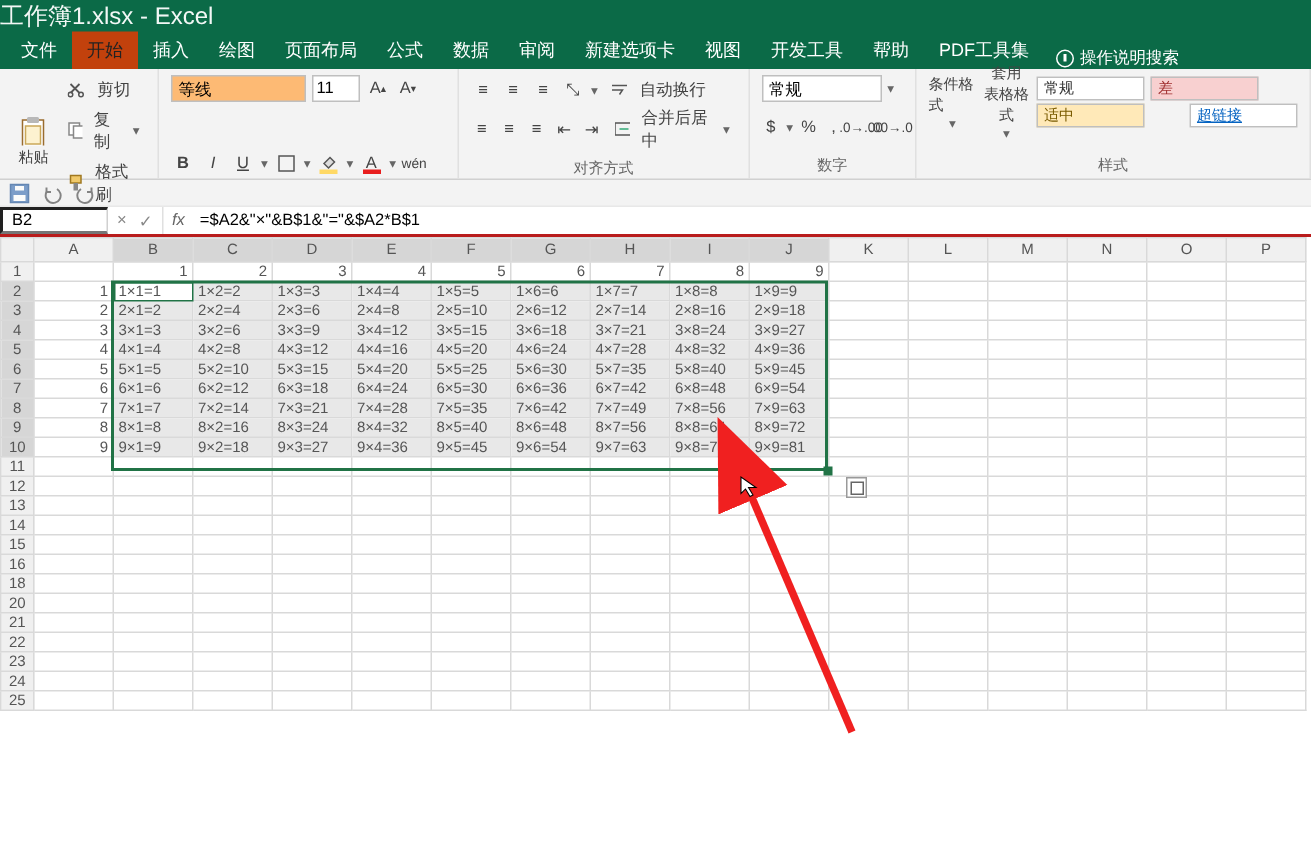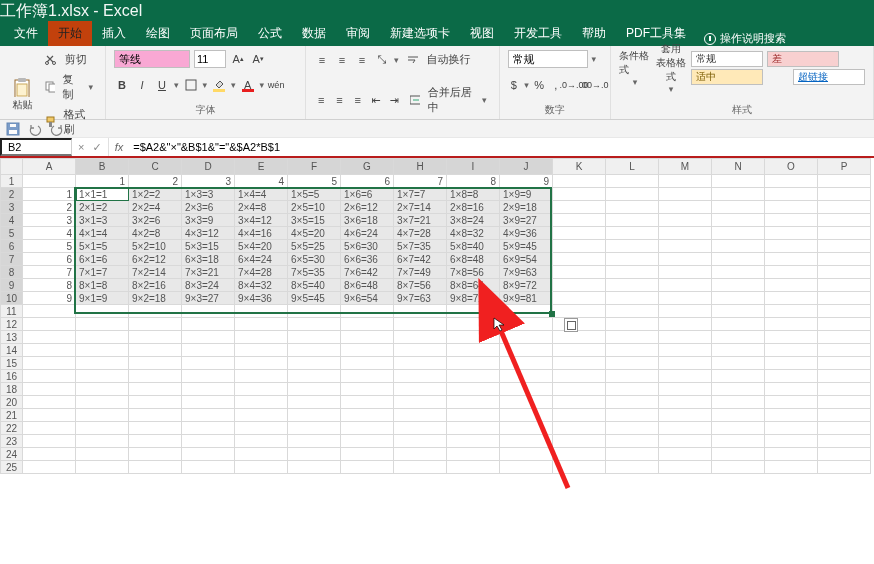--- a/index.html
+++ b/index.html
@@ -20,21 +20,21 @@
   
   .ribbon { height: 74px; background: #f3f3f3; border-bottom: 1px solid #d0d0d0; display: flex; }
   .group { border-right: 1px solid #e0e0e0; padding: 4px 8px 2px; display: flex; flex-direction: column; justify-content: space-between; }
   .group-label { text-align: center; font-size: 10px; color: #666; padding-top: 2px; }
   .row { display: flex; align-items: center; gap: 4px; }
   .btn { background: #fff0; border: 1px solid transparent; padding: 1px 3px; font-size: 11px; color: #444; cursor: pointer; display:inline-flex; align-items:center; gap:8px;}
   .iconbox { width: 32px; height: 34px; display:flex; flex-direction:column; align-items:center; justify-content:center; font-size:10px; color:#444; cursor:pointer; }
   .iconbox svg { margin-bottom:1px;}
   .dd { font-size:9px; color:#666; }
 
-  .fontname { width: 76px; height: 18px; border:1px solid #bfbfbf; background:#f9a8d4; font-size:11px; padding:0 4px; }
+  .fontname { width: 90px; height: 18px; border:1px solid #bfbfbf; background:#fdba74; font-size:11px; padding:0 4px; }
   .fontsize { width: 32px; height: 18px; border:1px solid #bfbfbf; background:#fff; font-size:11px; padding:0 2px; text-align:left;}
   .mini { width:16px;height:16px;border:1px solid transparent;display:inline-flex;align-items:center;justify-content:center;font-size:11px;color:#444;cursor:pointer;}
   .mini.bold{font-weight:bold;}
   .mini.italic{font-style:italic;}
   .mini.under{text-decoration:underline;}
   .colorbar{position:relative;}
   .colorbar::after{content:"";position:absolute;left:1px;right:1px;bottom:0;height:3px;background:var(--c,#f00);}
 
   .numfmt { width:80px;height:18px;border:1px solid #bfbfbf;background:#fff;font-size:11px;padding:0 4px;}
 
@@ -168,21 +168,20 @@
             <path d="M2 5 L6 1 L9 4 L5 8 Z" fill="#ddd" stroke="#555"></path>
           </svg>
         </span>
         <span class="dd">▾</span>
       <span class="mini colorbar" style="--c:#e81e1e">A</span>
         <span class="dd">▾</span>
       <span class="mini">
           <sup>wén</sup>
         </span>
     </div>
-    <div class="group-label">字体</div>
   </div>
 
   <div class="group" style="min-width:170px;">
     <div class="row">
       <span class="mini">≡</span>
       <span class="mini">≡</span>
       <span class="mini">≡</span>
       <span class="mini">⤡</span>
         <span class="dd">▾</span>
       <div class="btn">
@@ -200,20 +199,21 @@
       <span class="mini">⇥</span>
       <div class="btn">
           <svg width="12" height="10">
             <rect x="0" y="1" width="12" height="8" fill="none" stroke="#555"></rect>
             <path d="M3 5 H9" stroke="#3a7"></path>
           </svg>
           <span>合并后居中</span>
           <span class="dd">▾</span>
         </div>
     </div>
+    <div class="group-label">对齐方式</div>
   </div>
 
   <div class="group" style="min-width:110px;">
     <div class="row">
         <input class="numfmt" value="常规" style="">
         <span class="dd">▾</span>
       </div>
     <div class="row">
       <span class="mini">$</span>
         <span class="dd">▾</span>

